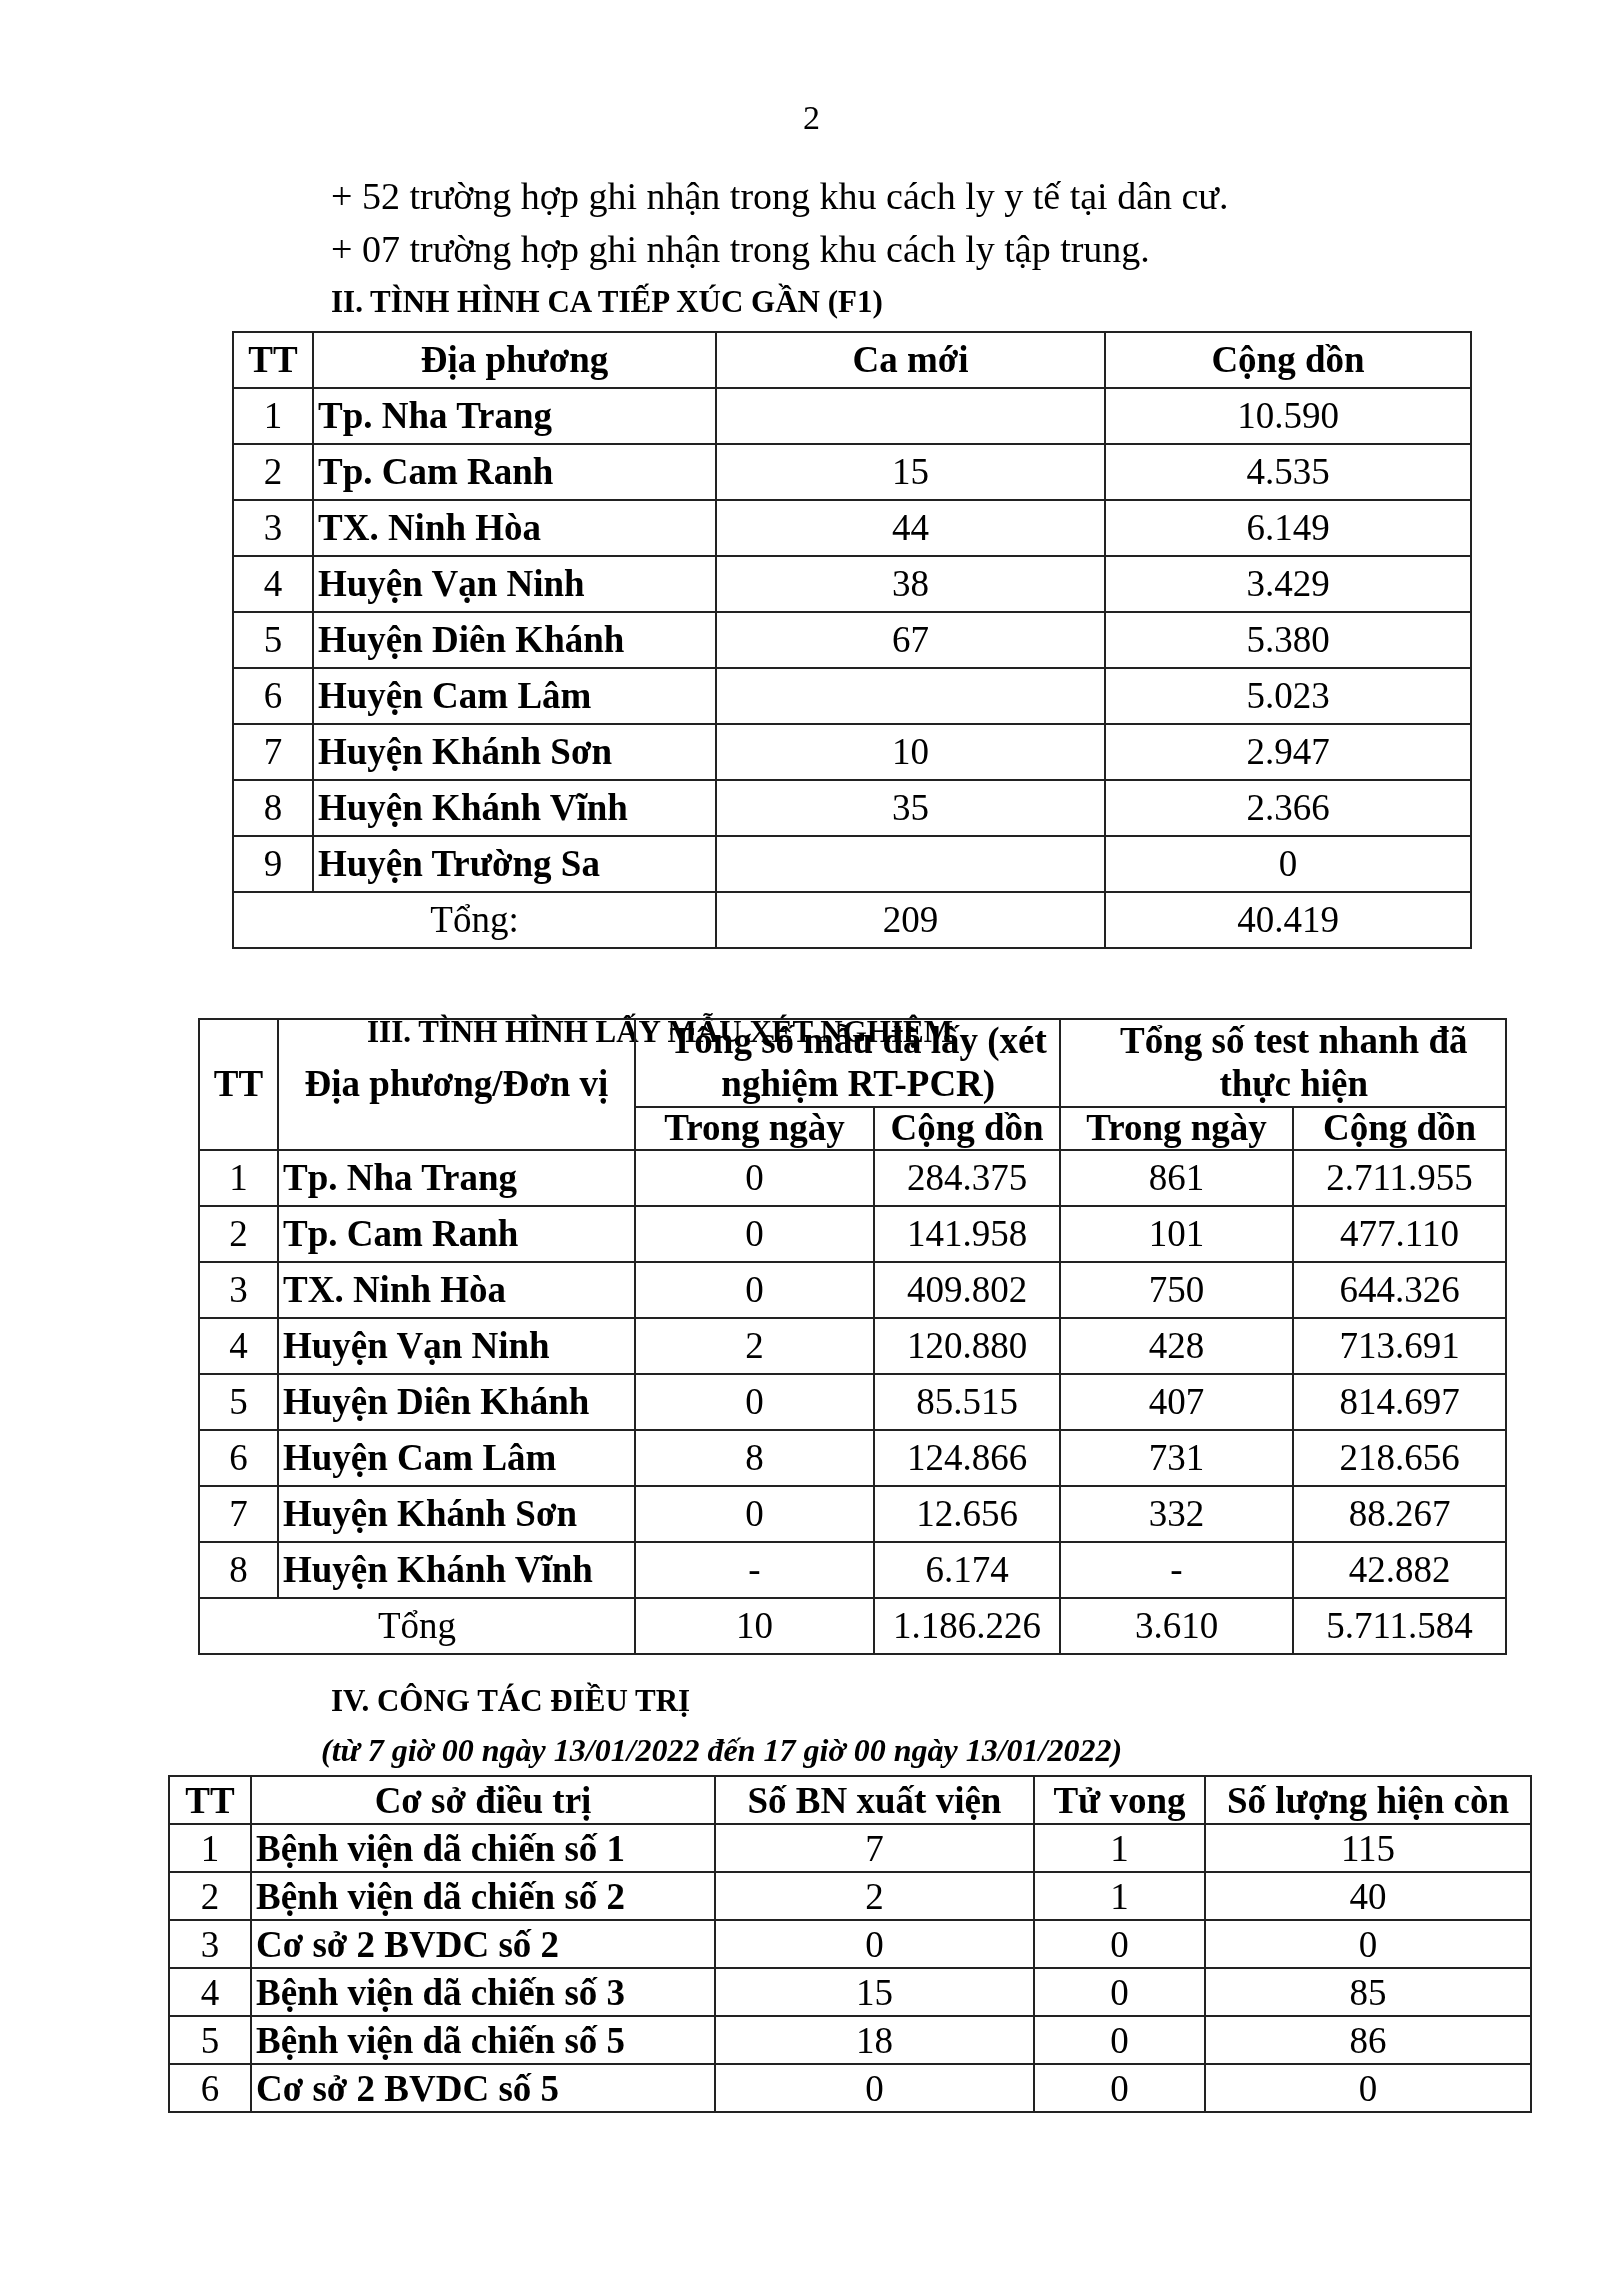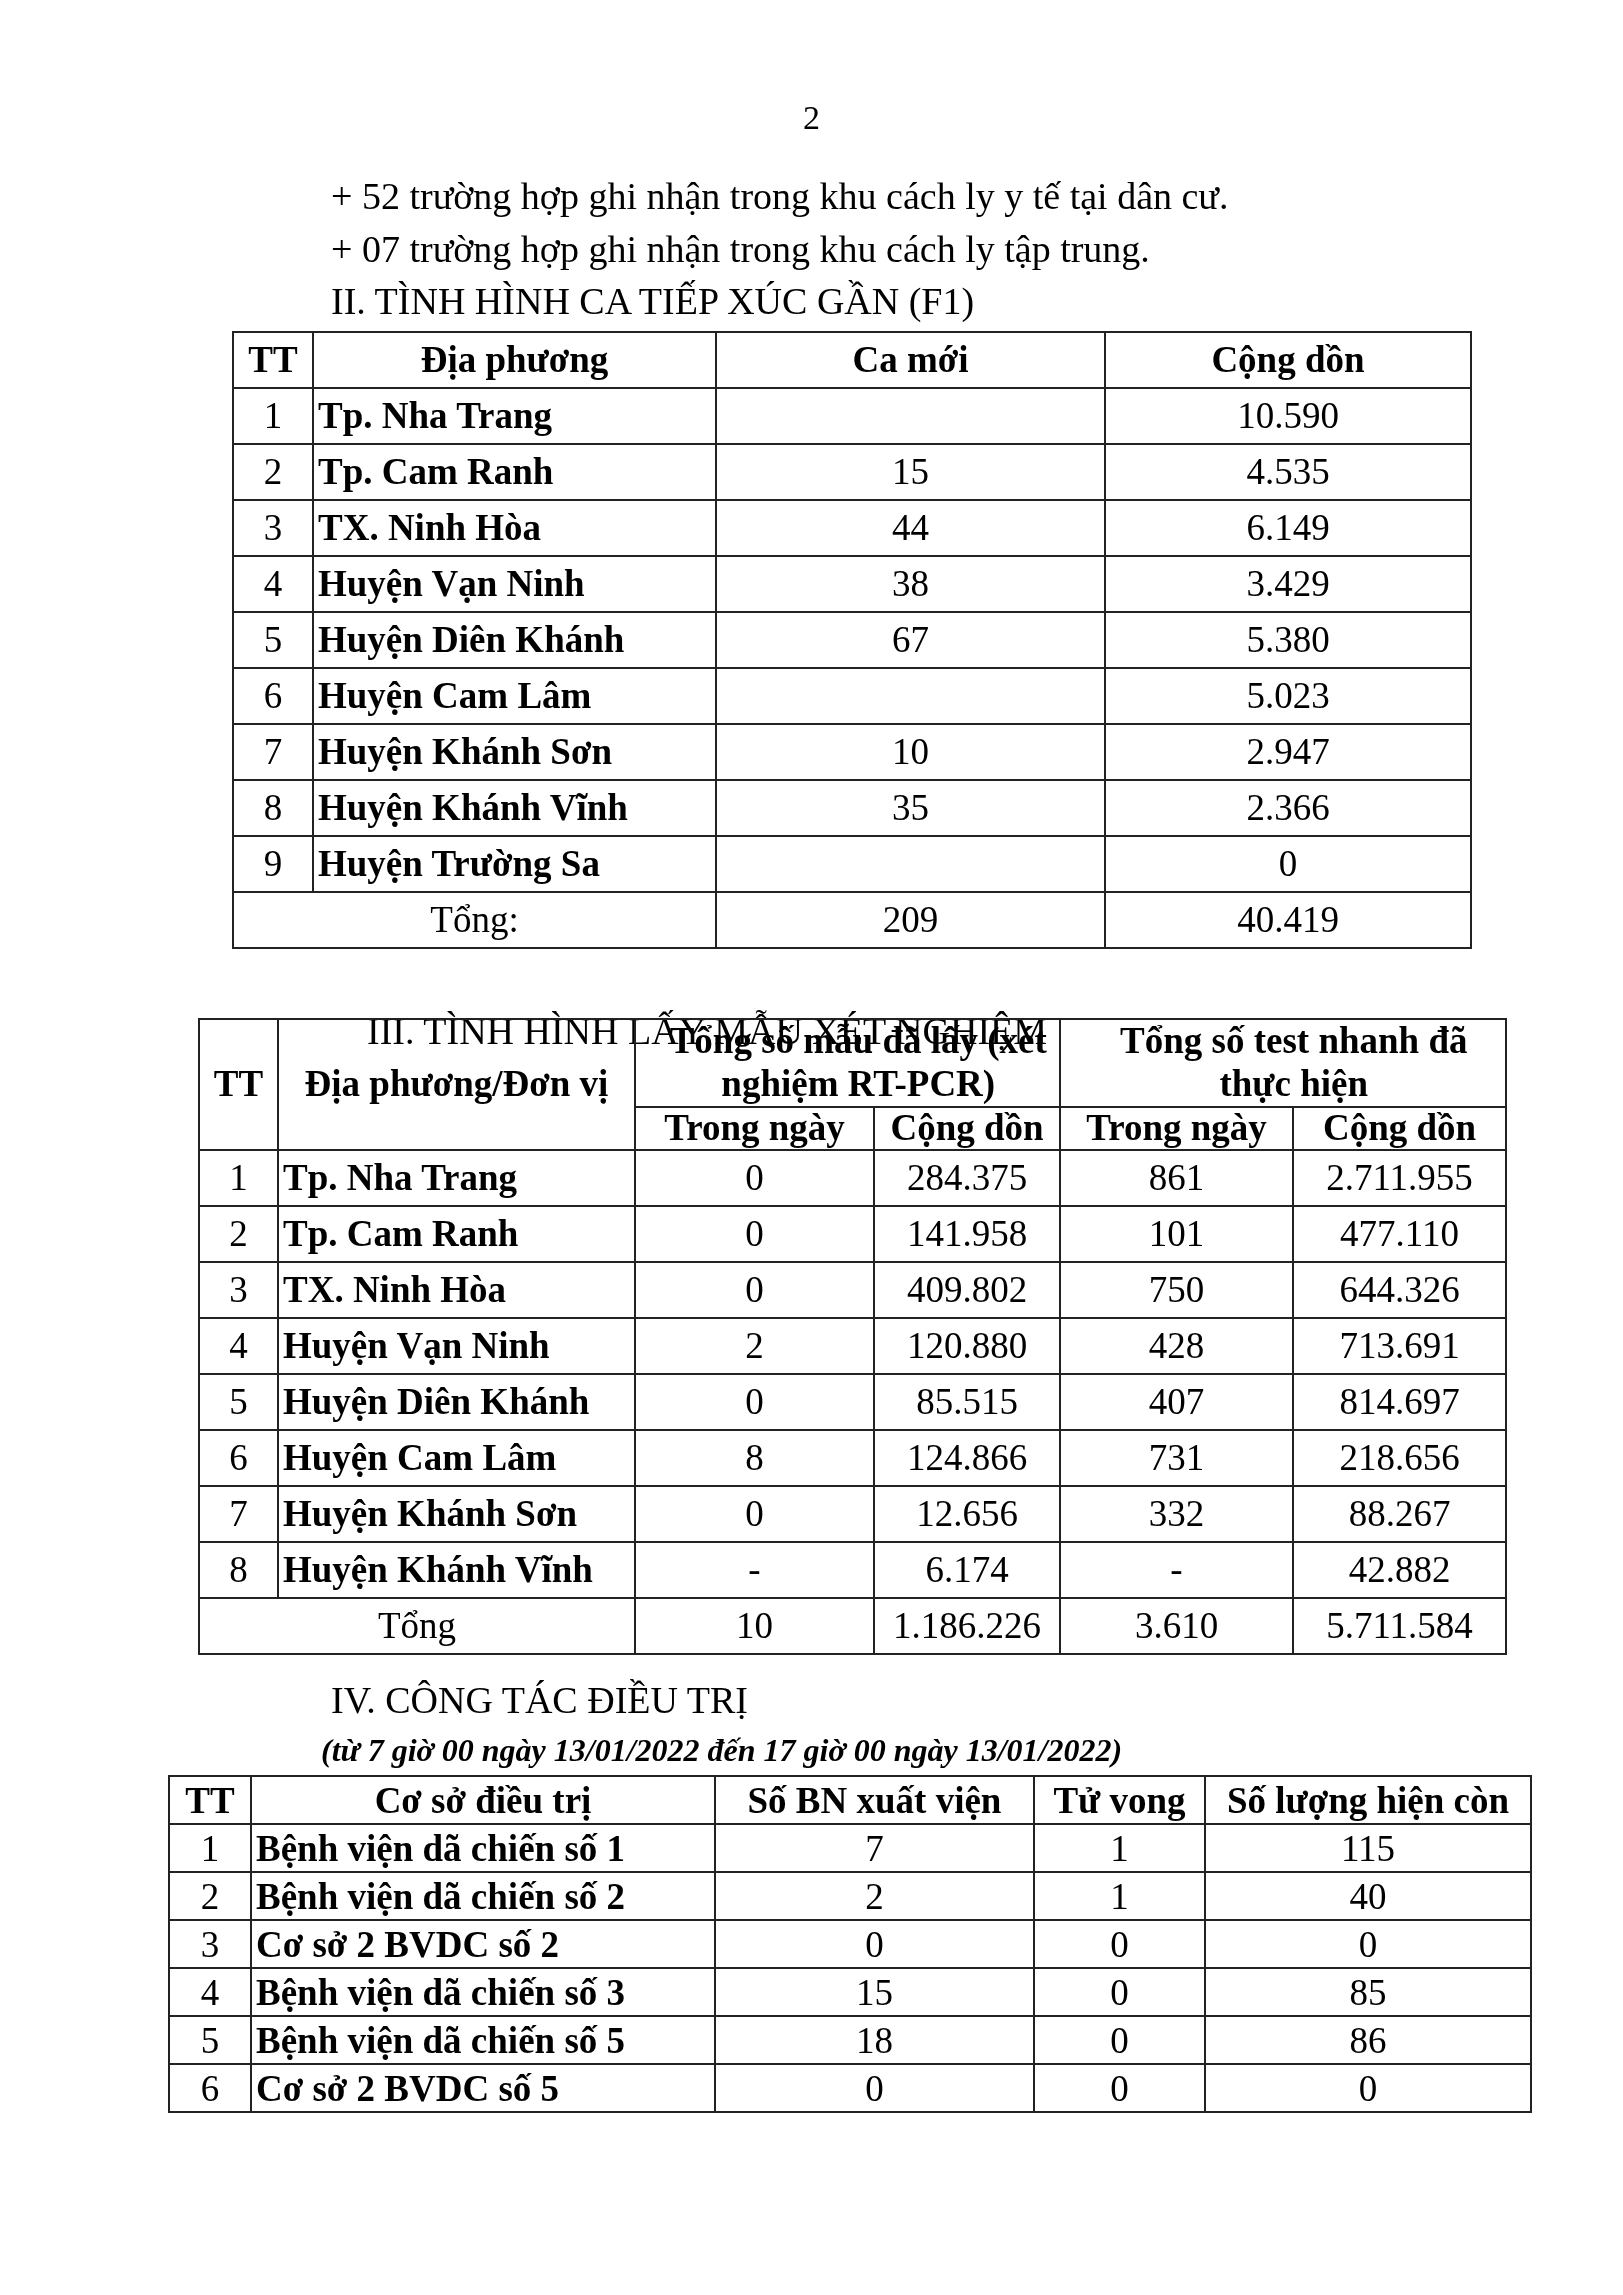--- a/index.html
+++ b/index.html
@@ -4,21 +4,21 @@
 <style>
   html, body { margin: 0; padding: 0; background: #ffffff; }
   body {
     width: 1623px; height: 2295px; position: relative; overflow: hidden;
     font-family: "Liberation Serif", "DejaVu Serif", serif;
     color: #000000;
   }
   .abs { position: absolute; text-align: right; }
   .page-num { left: 0; width: 1623px; top: 98px; text-align: center; font-size: 34px; line-height: 39px; }
   .line { left: 331px; font-size: 38px; line-height: 43px; white-space: nowrap; }
-  .heading { left: 331px; font-size: 38px; line-height: 43px; font-weight: normal; white-space: nowrap; }
+  .heading { left: 331px; font-size: 31px; line-height: 43px; font-weight: bold; white-space: nowrap; }
   .subtitle { left: 321px; font-size: 32px; line-height: 43px; font-weight: bold; font-style: italic; white-space: nowrap; }
 
   table { position: absolute; border-collapse: collapse; table-layout: fixed; font-size: 37px; }
   td, th { border: 2px solid #222222; padding: 0 6.5px; overflow: hidden; white-space: nowrap; line-height: 1.05; }
   th { font-weight: bold; text-align: center; }
   td.c { text-align: center; }
   td.l { text-align: left; padding-left: 4px; font-weight: bold; }
   tr.total td { font-weight: normal; text-align: center; }
 
   

